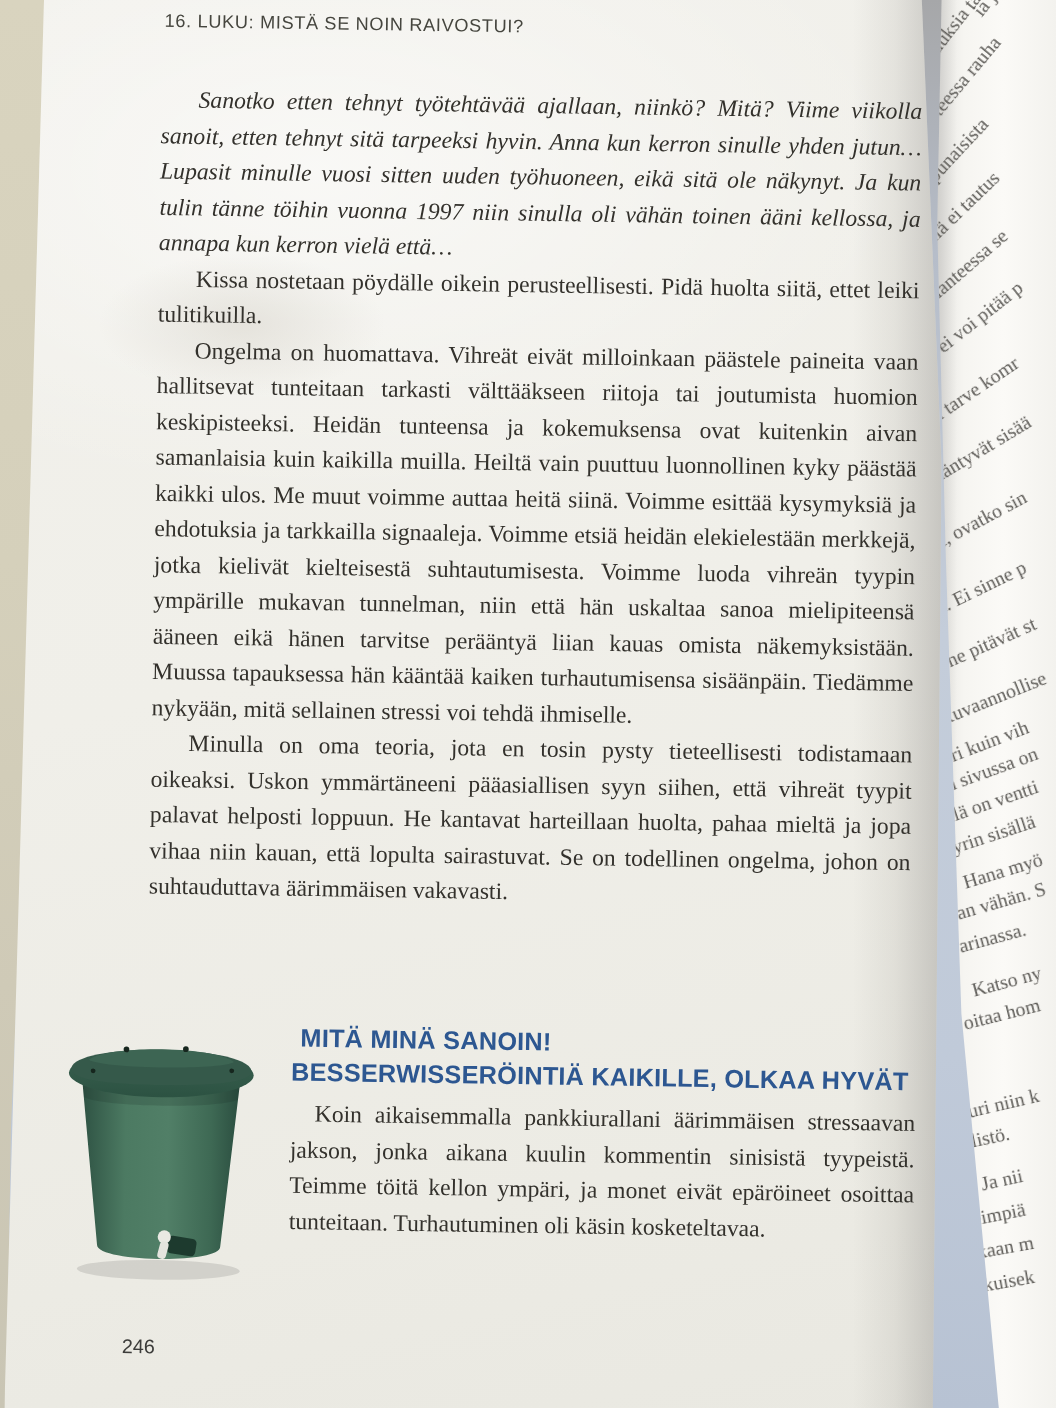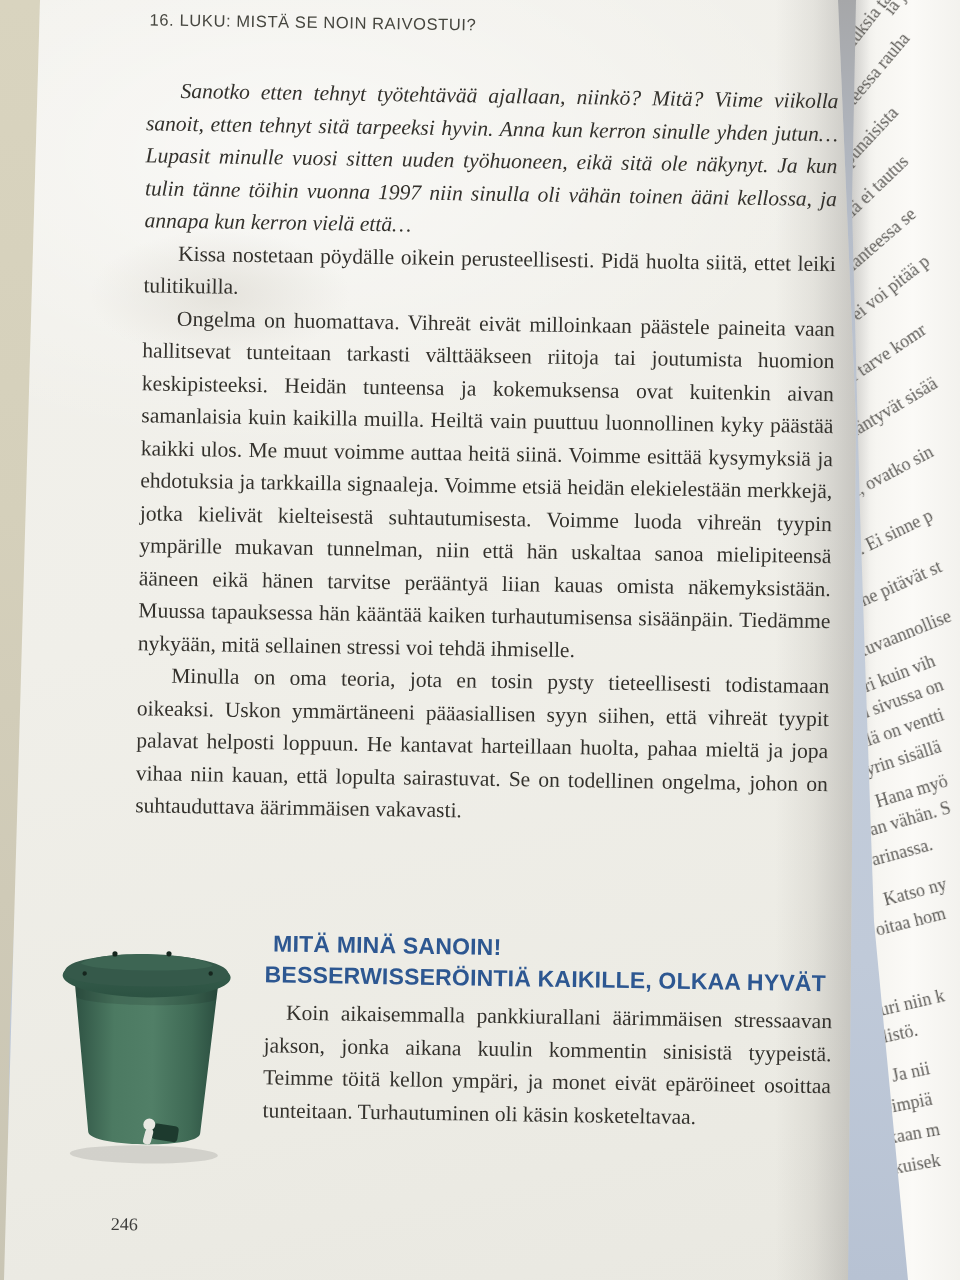--- a/index.html
+++ b/index.html
@@ -37,21 +37,21 @@
 
   .callout{position:absolute;left:66px;top:930px;width:782px;display:flex;align-items:flex-start;}
   .barrel-wrap{flex:0 0 188px;margin-top:2px;}
   .callout-text{flex:1;padding-left:26px;}
   .callout-title{font-family:"Liberation Sans", sans-serif;font-weight:bold;
     font-size:23px;line-height:31px;color:var(--accent-blue,#2d5791);letter-spacing:.2px;}
   .callout-title .t1{padding-left:8px;}
   .callout-body{margin-top:6px;font-size:21.5px;line-height:32.5px;color:#33312c;text-align:justify;text-indent:22px;}
 
   .page-number{position:absolute;left:130px;top:1218px;
-    font-family:Liberation Serif, serif;font-size:18px;color:#3d3d3b;}
+    font-family:Liberation Sans, sans-serif;font-size:18px;color:#3d3d3b;}
 
   
   .adjacent-page{position:absolute;left:840px;top:0;width:120px;height:1280px;
     clip-path:polygon(16px 0,120px 0,120px 100%,120px 1280px,68px 100%,34px 72%,20px 40%,12px 16%);
     background:linear-gradient(to right,#dddcd8 0%,#f6f5f1 30%,#fbfaf7 60%,#f3f2ee 100%);}
   .adjacent-page .curl-shade{position:absolute;left:0;top:0;width:30px;height:100%;
     background:linear-gradient(to right, rgba(105,104,106,.30), rgba(105,104,106,0));}
   .adjacent-page .frag{position:absolute;white-space:nowrap;
     font-family:"Liberation Serif", serif;font-size:18px;color:#5f5d59;
     transform-origin:left center;filter:blur(0.4px);}

